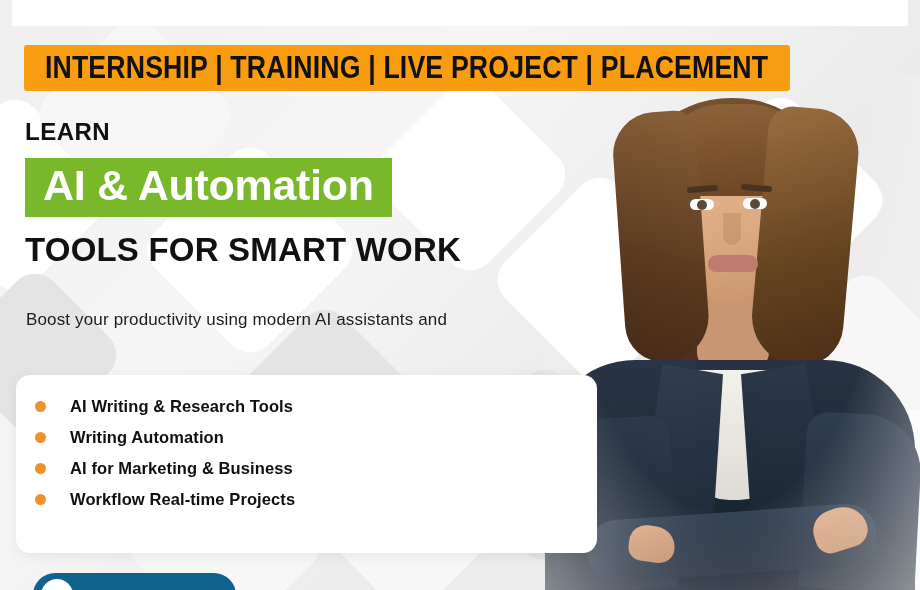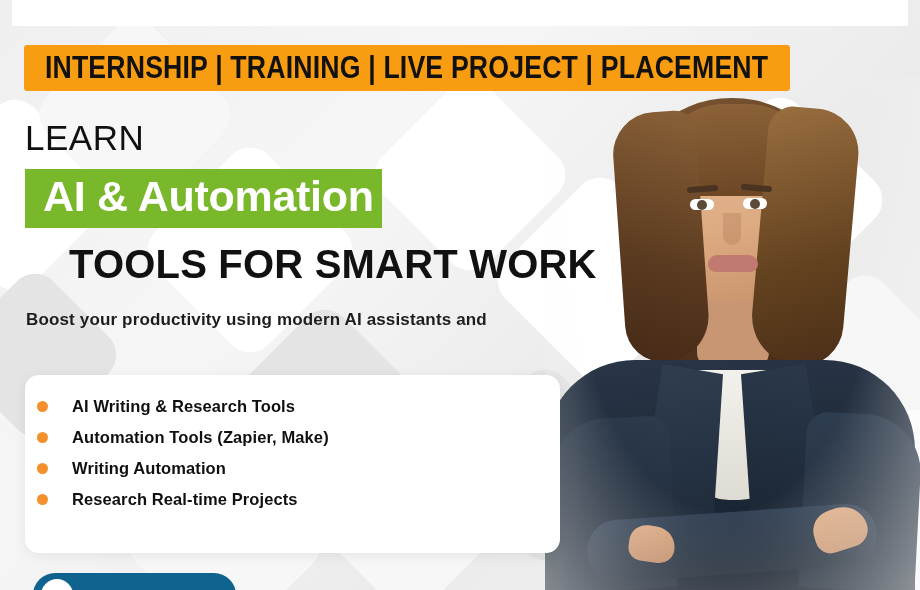--- a/index.html
+++ b/index.html
@@ -85,69 +85,68 @@
     font-size: 31px;
     letter-spacing: 0.2px;
     transform: scaleX(0.86);
     white-space: nowrap;
   }
 
   
   .headline { position: absolute; left: 25px; top: 120px; z-index: 6; }
 
   .line-learn {
-    font-size: 35px;
-    font-weight: 400;
+    font-size: 24px;
+    font-weight: 700;
     color: #111111;
     letter-spacing: 0.5px;
     line-height: 1;
   }
   .line-hl {
     display: inline-block;
     margin-top: 14px;
     background: #79b82b;
     color: #ffffff;
     font-size: 43px;
     font-weight: 700;
     letter-spacing: -0.3px;
-    padding: 6px 8px 9px 18px;
+    padding: 6px 18px 9px 18px;
     line-height: 1.02;
   }
   .line-tools {
     margin-top: 16px;
-    font-size: 40px;
+    font-size: 33px;
     font-weight: 700;
     color: #111111;
     letter-spacing: 0.2px;
     line-height: 1;
-    margin-left: 44px;
   }
 
   
   .desc {
     position: absolute;
     left: 26px; top: 305px;
     width: 560px;
     font-size: 17px;
-    font-weight: 700;
+    font-weight: 400;
     color: #1d1d1d;
     line-height: 1.82;
     letter-spacing: 0.15px;
     z-index: 6;
   }
 
   
   .card {
     position: absolute;
-    left: 25px; top: 375px;
-    width: 535px; height: 178px;
+    left: 16px; top: 375px;
+    width: 581px; height: 178px;
     background: #ffffff;
     border-radius: 14px;
     box-shadow: 0 3px 14px rgba(0,0,0,0.07);
-    padding: 16px 0 0 12px;
+    padding: 16px 0 0 19px;
     z-index: 6;
   }
   .feature {
     display: flex;
     align-items: center;
     height: 31px;
   }
   .dot {
     width: 11px; height: 11px;
     border-radius: 50%;
@@ -399,29 +398,29 @@
     <div>Boost your productivity using modern AI assistants and</div>
   </div>
 
   <div class="card">
     <div class="feature">
       <span class="dot"></span>
       <span class="feature-label">AI Writing &amp; Research Tools</span>
     </div>
     <div class="feature">
       <span class="dot"></span>
-      <span class="feature-label">Automation Tools (Zapier, Make)</span>
-    </div>
-    <div class="feature">
-      <span class="dot"></span>
       <span class="feature-label">Writing Automation</span>
     </div>
     <div class="feature">
       <span class="dot"></span>
-      <span class="feature-label">Research Real-time Projects</span>
+      <span class="feature-label">AI for Marketing &amp; Business</span>
+    </div>
+    <div class="feature">
+      <span class="dot"></span>
+      <span class="feature-label">Workflow Real-time Projects</span>
     </div>
   </div>
 
   <div class="cta">
     <div class="cta-badge"></div>
   </div>
 
 </div>
 
 </body></html>

